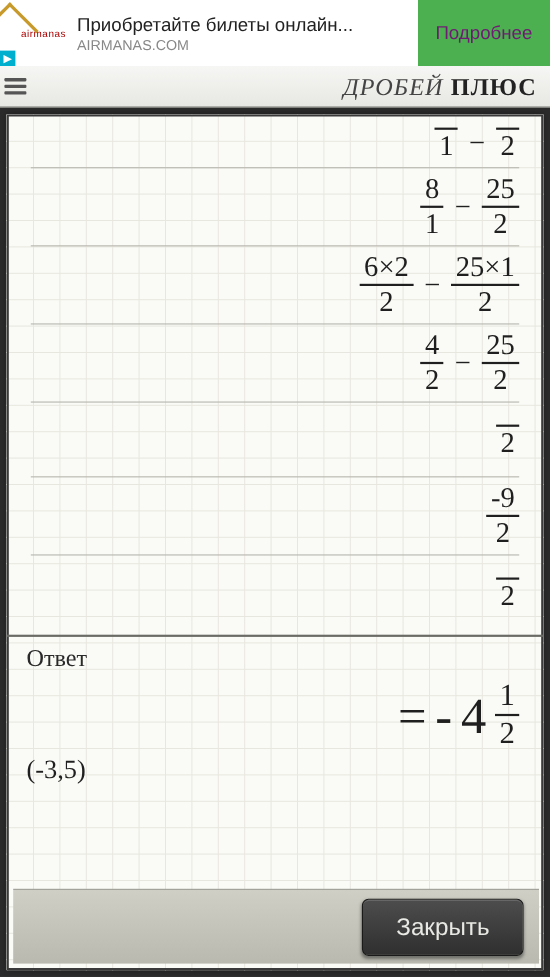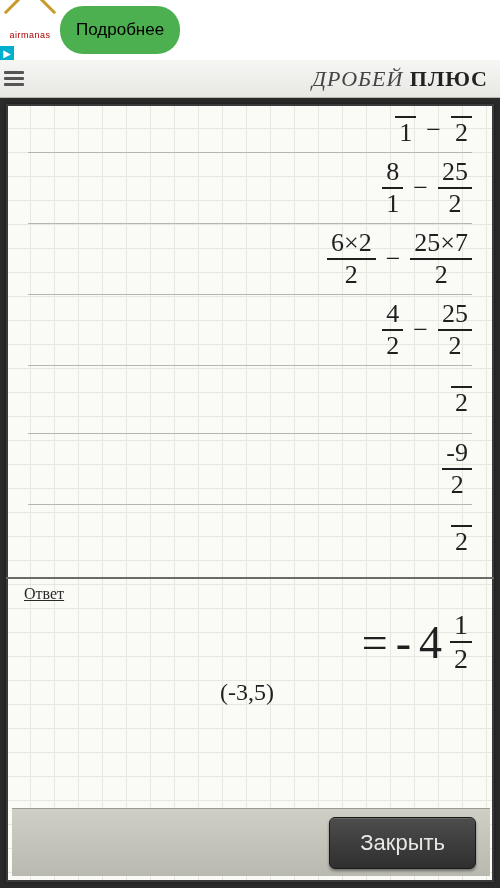--- a/index.html
+++ b/index.html
@@ -17,21 +17,21 @@
     background: #ffffff;
     display: flex;
     align-items: center;
     position: relative;
   }
   .ad-logo {
     width: 60px;
     height: 60px;
     background: #fff;
     display: flex;
-    flex-direction: column;
+    flex-direction: row;
     align-items: center;
     justify-content: flex-start;
     position: relative;
   }
   .ad-logo-glyph {
     width: 40px;
     height: 28px;
     position: relative;
   }
   .ad-logo-glyph::before {
@@ -72,27 +72,26 @@
     white-space: nowrap;
     overflow: hidden;
     text-overflow: ellipsis;
   }
   .ad-url {
     font-size: 13px;
     color: #888;
   }
   .ad-cta {
     background: #4caf50;
-    color: #000000;
-    height: 48px;
+    color: #701a75;
+    height: 60px;
     padding: 0 16px;
     display: flex;
     align-items: center;
     font-size: 17px;
-    border-radius: 23px;
   }
 
   
   .app-header {
     height: 38px;
     background: linear-gradient(#f6f6f4, #e7e7e3);
     border-bottom: 1px solid #b8b8b2;
     display: flex;
     align-items: center;
     position: relative;
@@ -185,38 +184,37 @@
   
   .answer-sep {
     border-top: 2px solid #6b6b66;
     margin-top: 4px;
   }
   .answer-block {
     padding: 6px 22px 6px 18px;
   }
   .answer-label {
     font-family: Georgia, serif;
-    font-size: 16px;
+    font-size: 22px;
     color: #2a2a2a;
-    text-decoration: underline;
   }
   .answer-expr {
     font-family: "Comic Sans MS", "Segoe Print", cursive;
     font-size: 46px;
     color: #1f1f1f;
     text-align: right;
     display: flex;
     justify-content: flex-end;
     align-items: center;
     gap: 8px;
     margin-top: 8px;
   }
   .answer-expr .frac { font-size: 28px; }
   .answer-decimal {
-    text-align: center;
+    text-align: left;
     font-family: "Comic Sans MS", "Segoe Print", cursive;
     font-size: 24px;
     color: #1f1f1f;
     padding-right: 2px;
     margin-top: 6px;
   }
 
   
   .bottom-bar {
     position: absolute;
@@ -243,20 +241,24 @@
 </style>
 </head>
 <body>
 
 <div class="ad-banner">
   <div class="ad-logo">
     <div class="ad-logo-glyph"></div>
     <div class="ad-logo-text">airmanas</div>
     <div class="adchoices">▶</div>
   </div>
+  <div class="ad-text">
+    <div class="ad-title">Приобретайте билеты онлайн...</div>
+    <div class="ad-url">AIRMANAS.COM</div>
+  </div>
   <div class="ad-cta">Подробнее</div>
 </div>
 
 <div class="app-header">
   <div class="menu-btn">
     <span></span>
       <span></span>
       <span></span>
   </div>
   <div class="app-title">
@@ -303,21 +305,21 @@
 
       <div class="step">
         <span class="expr">
           <span class="frac">
               <span class="num">6×2</span>
               <span class="bar"></span>
               <span class="den">2</span>
             </span>
           <span class="op">−</span>
           <span class="frac">
-              <span class="num">25×7</span>
+              <span class="num">25×1</span>
               <span class="bar"></span>
               <span class="den">2</span>
             </span>
         </span>
       </div>
 
       <div class="step">
         <span class="expr">
           <span class="frac">
               <span class="num">4</span>

